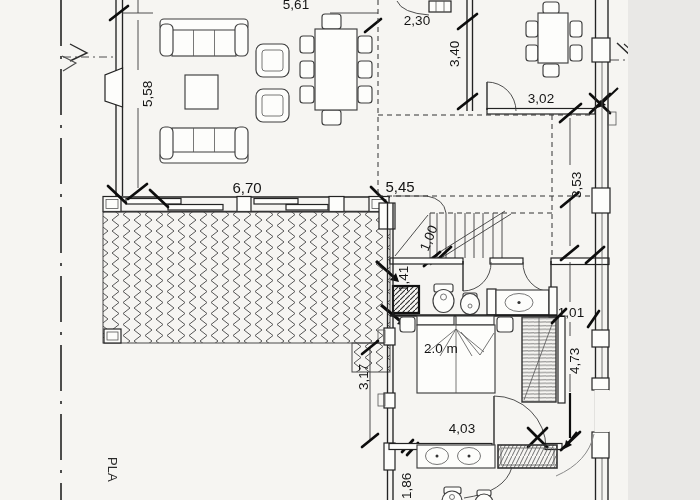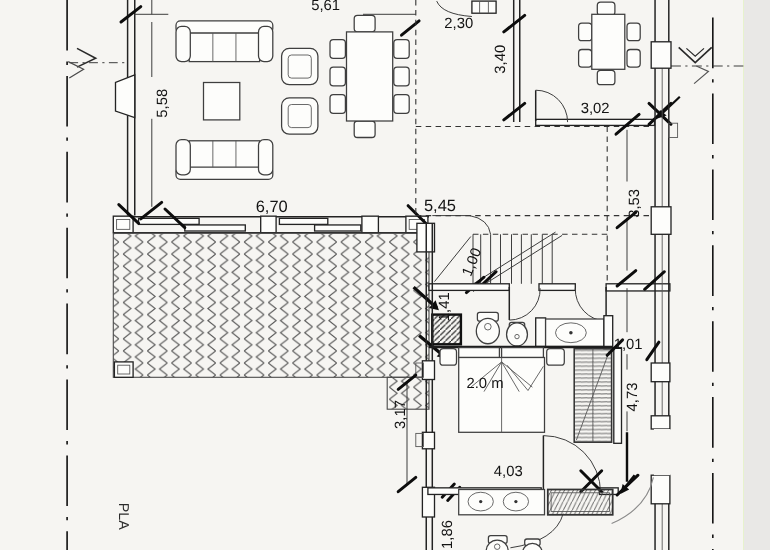--- a/index.html
+++ b/index.html
@@ -1,16 +1,16 @@
 <!DOCTYPE html>
 <html><head>
 <meta charset="utf-8">
 <style>
   html,body{margin:0;padding:0;background:#e9e8e6;}
-  #stage{width:676px;height:500px;position:relative;background:#bef264;overflow:hidden;}
+  #stage{width:628px;height:500px;position:relative;background:#3b82f6;overflow:hidden;}
   svg{display:block;}
   .dim{font-family:"Liberation Sans",sans-serif;font-size:13.5px;font-weight:500;fill:#141414;}
   .dim-lg{font-family:"Liberation Sans",sans-serif;font-size:15px;font-weight:500;fill:#141414;}
   .corner{font-family:"Liberation Sans",sans-serif;font-size:13px;font-weight:400;fill:#2b2b2b;}
   .w1{stroke:#232323;stroke-width:1.35;fill:none;}
   .wfill{stroke:#232323;stroke-width:1.2;fill:#fdfdfb;}
   .thin{stroke:#3c3c3c;stroke-width:0.9;fill:none;}
   .furn{stroke:#3f3f3f;stroke-width:1.15;fill:#fdfdfb;}
   .fthin{stroke:#555;stroke-width:0.8;fill:none;}
   .tick{stroke:#0d0d0d;stroke-width:2.7;stroke-linecap:round;}

